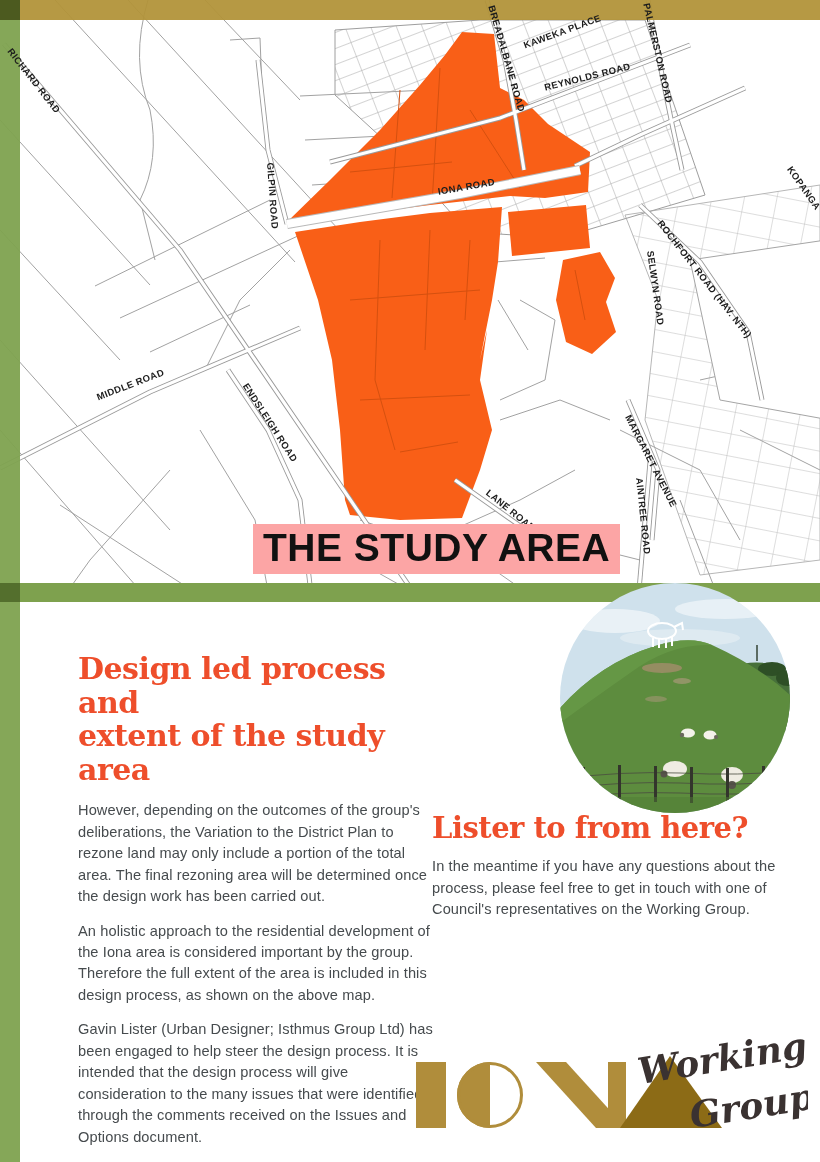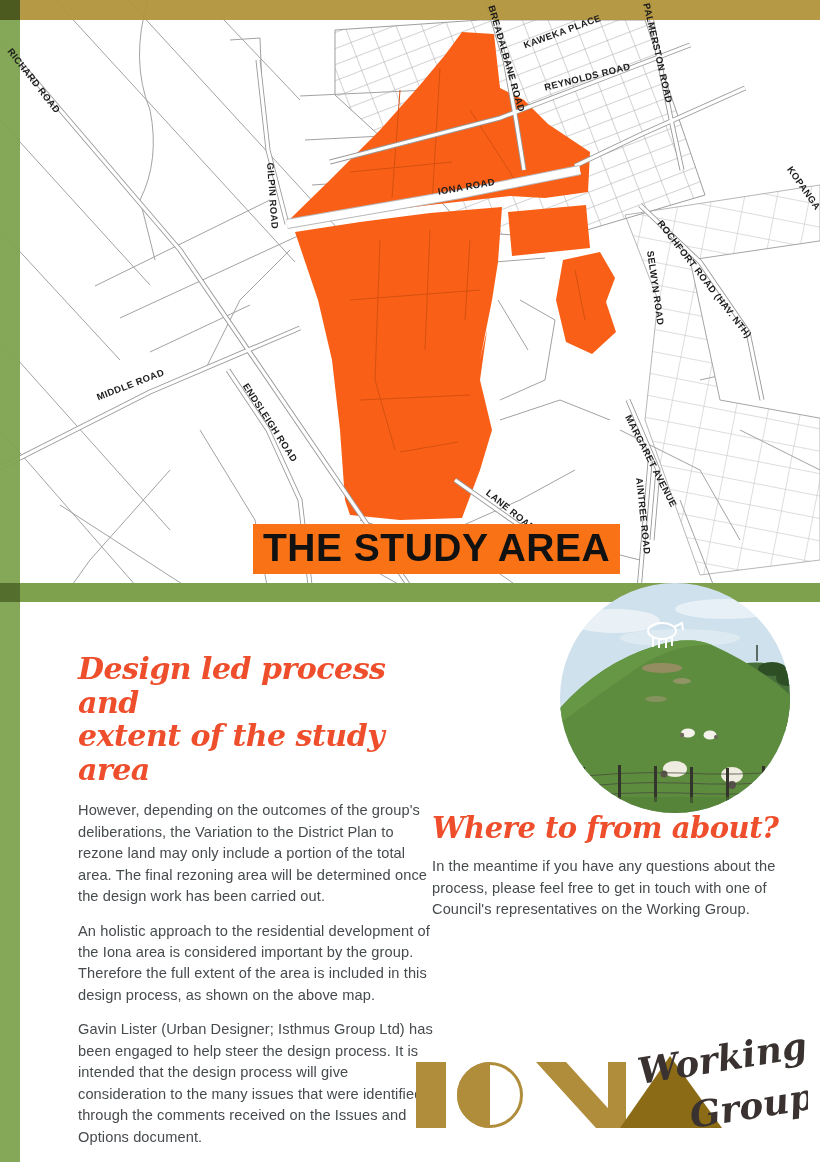--- a/index.html
+++ b/index.html
@@ -8,31 +8,31 @@
   
   .map-section{position:absolute;left:0;top:0;width:820px;height:602px;background:#fff;}
   .map-svg{position:absolute;left:0;top:0;z-index:0;}
   .bar-top{position:absolute;left:20px;top:0;width:800px;height:20px;background:rgba(177,147,56,.94);z-index:2;}
   .corner-sq{position:absolute;left:0;top:0;width:20px;height:20px;background:#4c5a1f;z-index:3;}
   .stripe-left{position:absolute;left:0;top:20px;width:20px;height:1142px;background:rgba(126,162,79,.95);z-index:2;}
   .band-green{position:absolute;left:0;top:583px;width:820px;height:19px;background:#7ea14e;z-index:3;}
   .band-dark{position:absolute;left:0;top:583px;width:20px;height:19px;background:#546f2d;z-index:4;}
   .rl{position:absolute;z-index:5;font-size:9.5px;font-weight:bold;color:#1c1c1c;
       letter-spacing:.4px;white-space:nowrap;transform-origin:left top;}
-  .map-title{position:absolute;left:253px;top:524px;z-index:6;background:#f97316;
+  .map-title{position:absolute;left:253px;top:524px;z-index:6;background:#fca5a5;
       padding:2px 10px 4px 10px;font-size:39px;font-weight:bold;color:#111;
       letter-spacing:.5px;white-space:nowrap;}
   
   .photo-circle{position:absolute;left:560px;top:583px;width:230px;height:230px;border-radius:50%;
       overflow:hidden;z-index:7;}
   
   .col{position:absolute;z-index:5;}
   .col-left{left:78px;top:652px;width:358px;}
   .col-right{left:432px;top:812px;width:360px;}
-  .script-head{font-family:"DejaVu Serif",serif;font-style:italic;font-weight:bold;
+  .script-head{font-family:"DejaVu Serif",serif;font-weight:bold;
       color:#ee4e2b;font-size:30px;line-height:1.12;letter-spacing:-.5px;margin:0 0 14px 0;}
   .col-right .script-head{font-size:29px;margin-bottom:12px;}
   .body-p{font-size:14.6px;line-height:1.47;color:#464b4e;margin:0 0 13px 0;letter-spacing:.1px;}
   
   .logo{position:absolute;left:408px;top:1036px;z-index:5;}
   .logo text{font-family:"DejaVu Serif",serif;font-style:italic;font-weight:bold;}
 </style>
 </head>
 <body>
 
@@ -235,21 +235,21 @@
 
   <div class="col col-left">
     <h2 class="script-head"><span>Design led process and</span><br>
       <span>extent of the study area</span></h2>
     <p class="body-p">However, depending on the outcomes of the group's deliberations, the Variation to the District Plan to rezone land may only include a portion of the total area. The final rezoning area will be determined once the design work has been carried out.</p>
     <p class="body-p">An holistic approach to the residential development of the Iona area is considered important by the group. Therefore the full extent of the area is included in this design process, as shown on the above map.</p>
     <p class="body-p">Gavin Lister (Urban Designer; Isthmus Group Ltd) has been engaged to help steer the design process. It is intended that the design process will give consideration to the many issues that were identified through the comments received on the Issues and Options document.</p>
   </div>
 
   <div class="col col-right">
-    <h2 class="script-head">Where to from about?</h2>
+    <h2 class="script-head">Lister to from here?</h2>
     <p class="body-p">In the meantime if you have any questions about the process, please feel free to get in touch with one of Council's representatives on the Working Group.</p>
   </div>
 
   <div class="logo">
     <svg width="400" height="108" viewBox="0 0 400 108">
       <g>
         <rect x="8" y="26" width="30" height="66" fill="#b08d3b"></rect>
         <path d="M82,26 A33,33 0 0 0 82,92 Z" fill="#b08d3b"></path>
         <circle cx="82" cy="59" r="31.5" fill="none" stroke="#b08d3b" stroke-width="3"></circle>
         <polygon points="128,26 158,26 218,92 188,92" fill="#b08d3b"></polygon>

